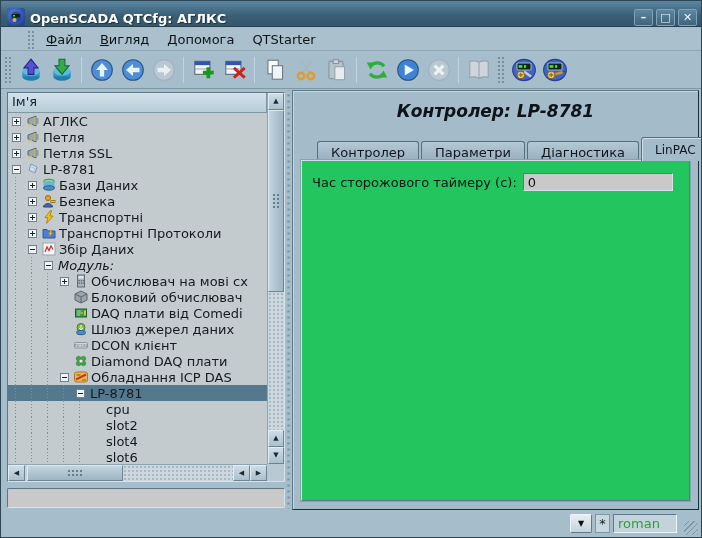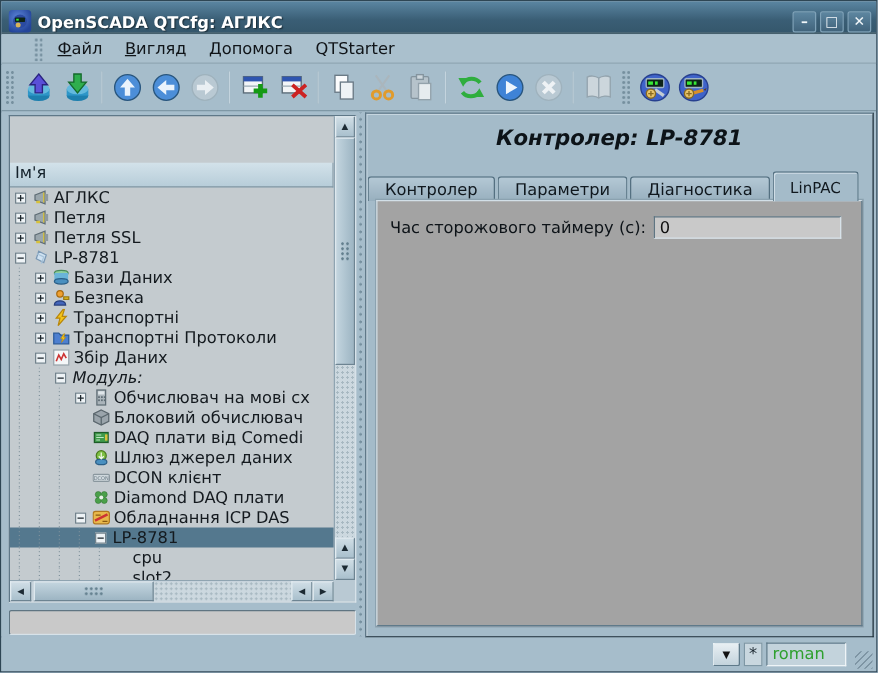--- a/index.html
+++ b/index.html
@@ -36,21 +36,21 @@
     background:transparent;border:1px solid transparent;padding:0;cursor:default;}
   .tb-btn svg{display:block;}
   .tb-sep{width:1px;height:26px;background:#7e97a5;border-right:1px solid #c4d4de;margin:0 4px;}
   
   .main{position:absolute;left:0;top:89px;right:0;bottom:28px;background:#a6bdcb;}
   .left-panel{position:absolute;left:6px;top:2px;width:278px;bottom:2px;}
   
   .tree{position:absolute;left:0;top:0;width:278px;height:390px;background:#c4cbcf;
     border:1px solid;border-color:#5f7888 #d7e2e9 #d7e2e9 #5f7888;
     display:grid;grid-template-columns:1fr 17px;grid-template-rows:1fr 17px;}
-  .tree-main{grid-column:1;grid-row:1;overflow:hidden;display:flex;flex-direction:column;margin-top:37px;}
+  .tree-main{grid-column:1;grid-row:1;overflow:hidden;display:flex;flex-direction:column;}
   .tree-header{height:20px;flex:0 0 auto;background:linear-gradient(#d3e2ea,#b7cdd9);
     border-bottom:1px solid #7e97a5;border-right:1px solid #7e97a5;
     font-size:13px;color:#15222b;padding:1px 4px;}
   .tree-rows{flex:1;overflow:hidden;position:relative;}
   .tree-row{height:16px;display:flex;align-items:center;white-space:nowrap;font-size:13px;color:#141a1f;}
   .tree-row.selected{background:#54788e;}
   .guide{width:16px;height:16px;flex:0 0 auto;
     background-image:linear-gradient(#7e909b 1px,transparent 1px);
     background-size:1px 3px;background-repeat:repeat-y;background-position:7px 0;}
   .expcell{width:16px;height:16px;flex:0 0 auto;display:flex;align-items:center;justify-content:center;}
@@ -91,29 +91,29 @@
   
   .splitter{position:absolute;left:284px;top:0;width:7px;bottom:0;
     background-image:radial-gradient(circle,#76909f 1px,transparent 1.3px);
     background-size:5px 6px;background-position:center;cursor:col-resize;}
   
   .right-panel{position:absolute;left:291px;top:0;width:407px;height:420px;background:#a4bbc9;
     border:1px solid;border-color:#5f7888 #1d2e38 #1d2e38 #5f7888;
     box-shadow:inset 1px 1px 0 #c6d6e0;}
   .panel-title{text-align:center;margin-top:10px;font-size:17px;font-weight:bold;
     font-style:italic;color:#0d1318;}
-  .tabbar{position:absolute;left:1px;top:46px;right:12px;height:24px;display:flex;
+  .tabbar{position:absolute;left:24px;top:46px;right:12px;height:24px;display:flex;
     align-items:flex-end;}
   .tab{height:20px;padding:1px 13px 0;font-size:13px;color:#10181e;
     background:linear-gradient(#b4c8d5,#97afbe);
     border:1px solid #547081;border-bottom:none;border-radius:3px 3px 0 0;
     margin-right:2px;display:flex;align-items:center;cursor:default;}
   .tab.active{height:24px;background:#a4bbc9;position:relative;z-index:3;
     box-shadow:inset 1px 1px 0 #cfdde6;font-size:12px;}
-  .tab-frame{position:absolute;left:8px;top:69px;right:8px;bottom:8px;background:#a3a3a3;
+  .tab-frame{position:absolute;left:8px;top:69px;right:8px;bottom:8px;background:#22c55e;
     border:1px solid;border-color:#d2dfe7 #5f7a8a #5f7a8a #d2dfe7;
     box-shadow:0 0 0 1px #8ba2b0;z-index:2;}
   .field-row{display:flex;align-items:center;margin:12px 10px 0 10px;}
   .field-label{font-size:13px;color:#0d1318;margin-right:6px;white-space:nowrap;}
   .field-input{width:150px;height:18px;background:#c9c9c9;
     border:1px solid;border-color:#5f7582 #d7e2e9 #d7e2e9 #5f7582;
     font-size:13px;padding:0 4px;color:#111;}
   
   .statusbar{position:absolute;left:0;bottom:0;right:0;height:27px;background:#a6bdcb;
     display:flex;align-items:center;justify-content:flex-end;padding:0 3px;gap:3px;}

